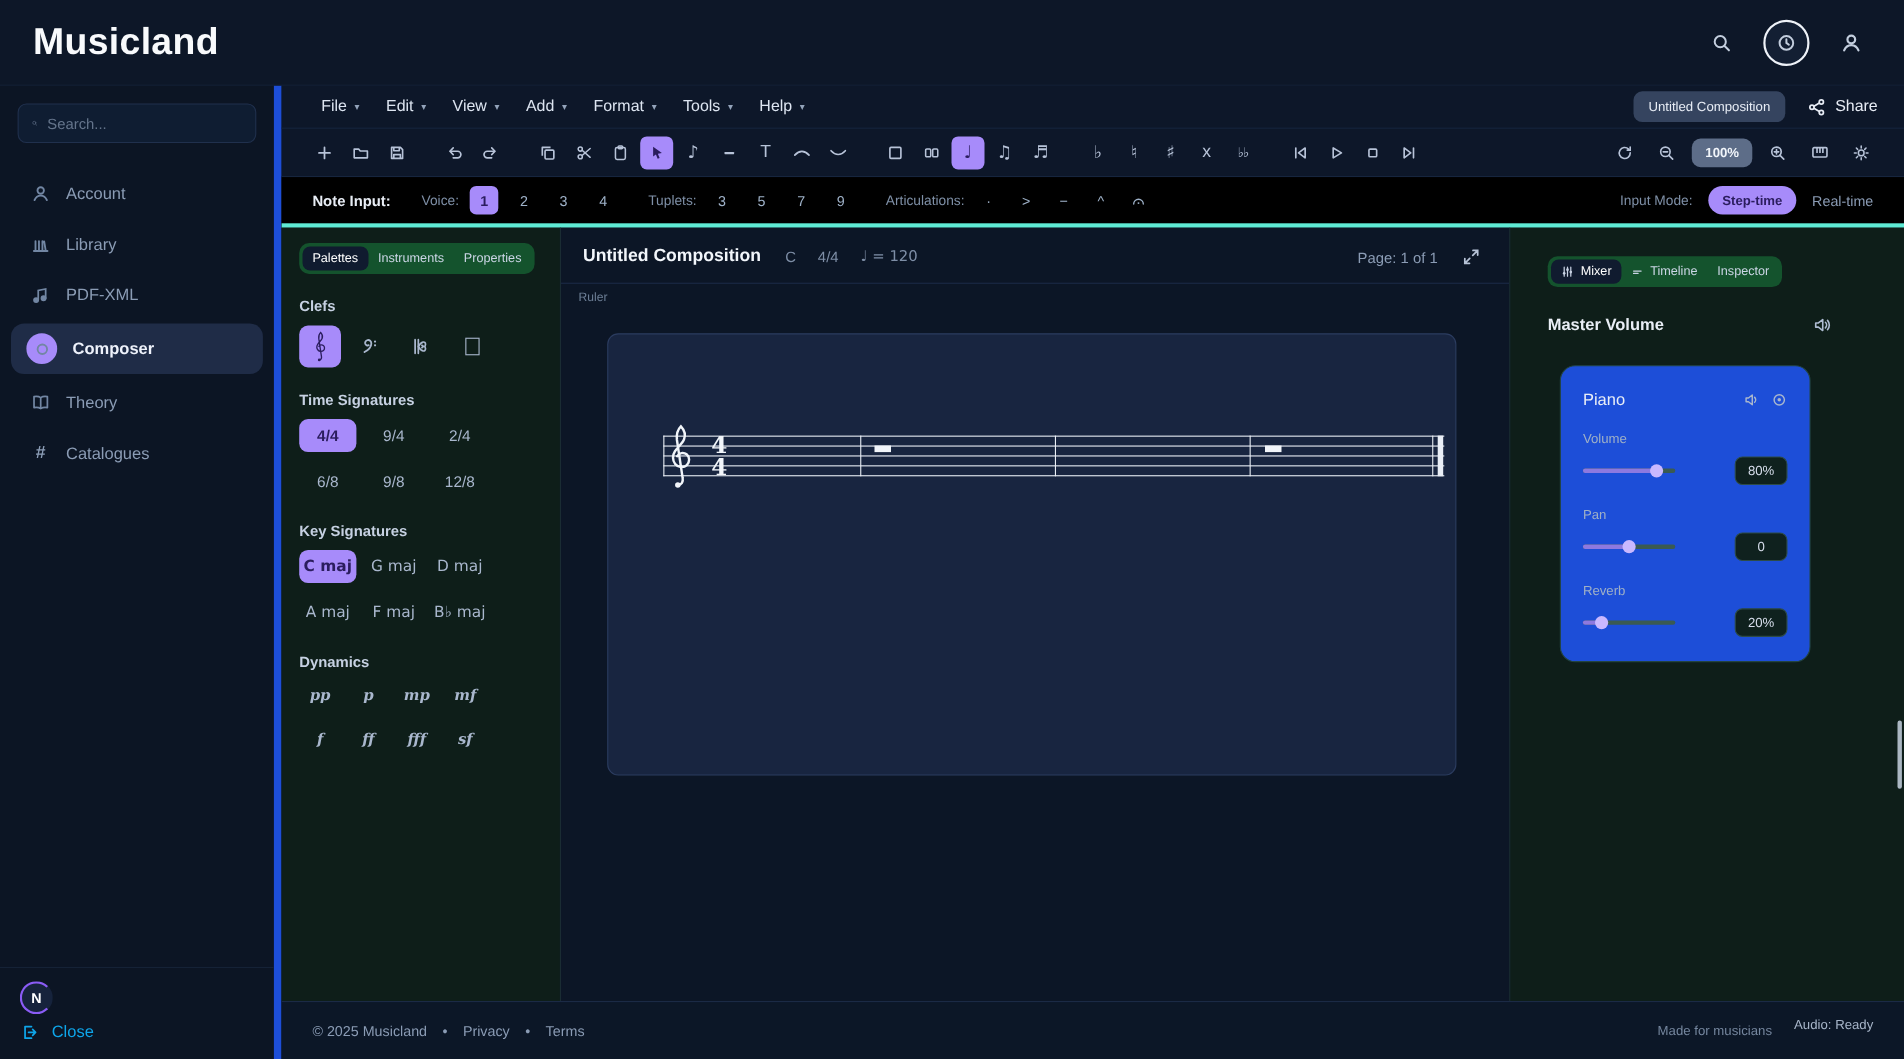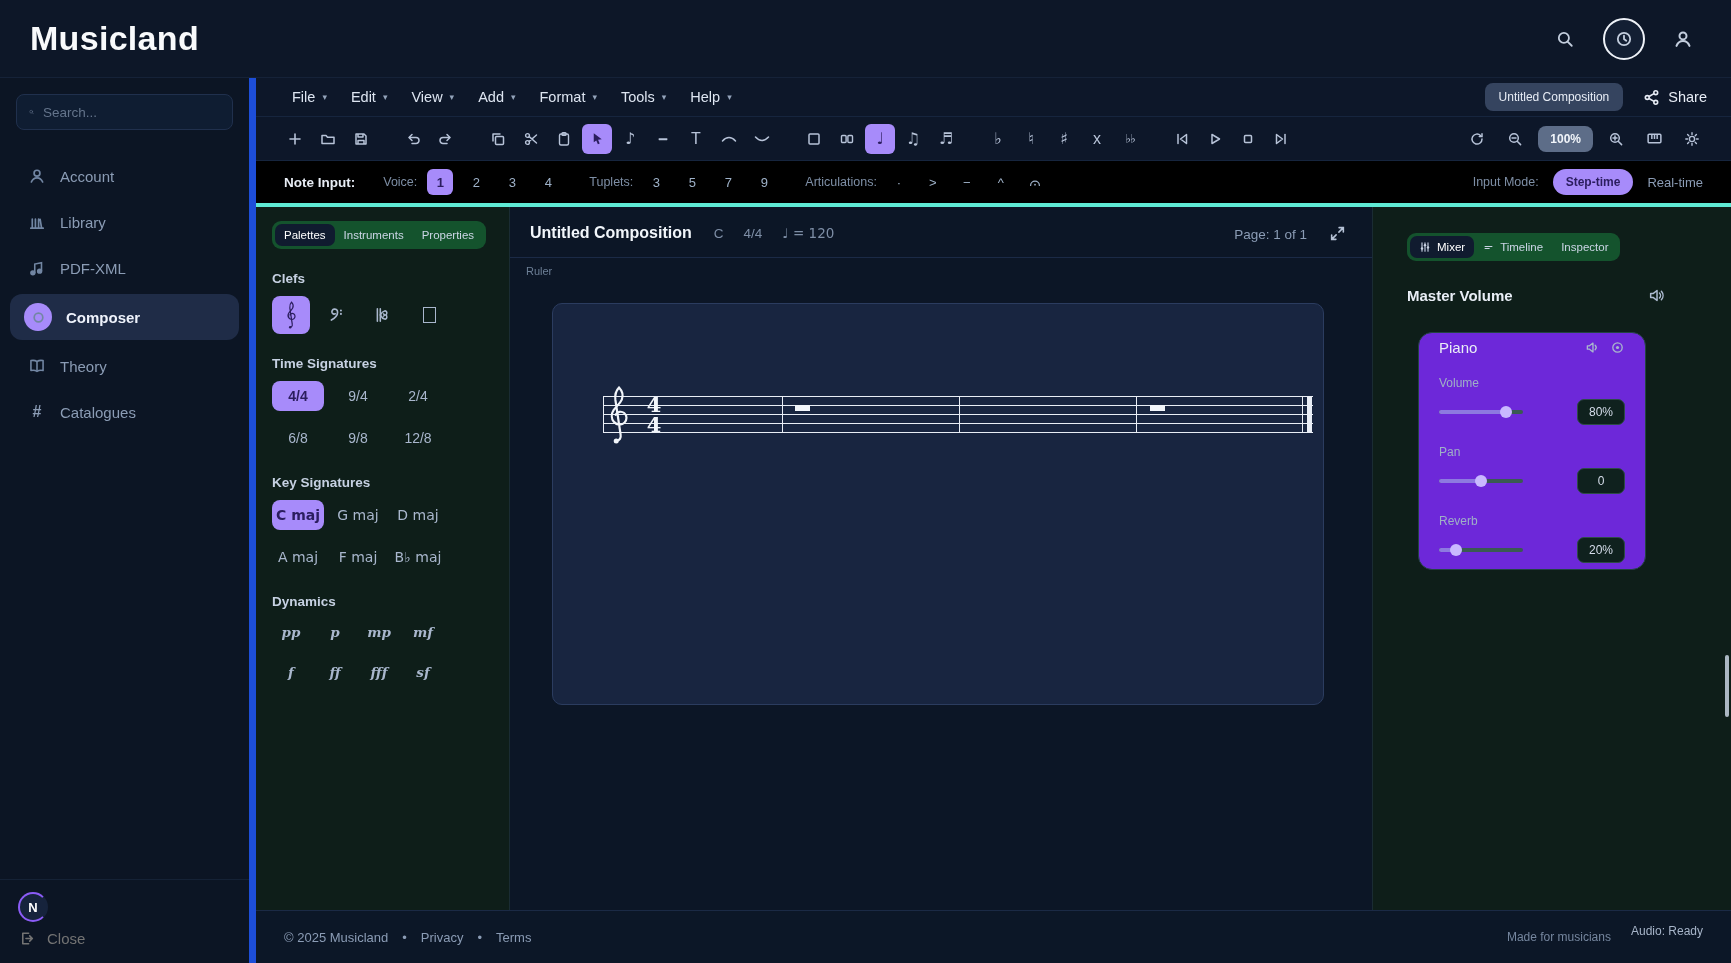--- a/index.html
+++ b/index.html
@@ -22,21 +22,21 @@
   .search-box input{flex:1;background:transparent;border:none;outline:none;color:#9fb0c6;font-size:13.5px;font-family:inherit}
   .search-box input::placeholder{color:#64748b}
   .nav{margin-top:24px;display:flex;flex-direction:column;gap:2px}
   .nav-item{height:44px;display:flex;align-items:center;gap:14px;padding:0 16px 0 28px;color:#8b9cb5;font-size:15px;cursor:pointer}
   .nav-item svg{color:#7286a3}
   .nav-item.selected{margin:2px 10px;padding-left:14px;height:46px;background:#1f2c47;border-radius:12px;color:#eef2fb;font-weight:bold}
   .icon-disc{width:28px;height:28px;border-radius:50%;background:#a78bfa;color:#221a4a}
   .hash-icon{font-size:16px;font-weight:bold;width:18px;text-align:center}
   .sidebar-bottom{position:absolute;left:0;right:0;bottom:0;padding:12px 18px 16px;border-top:1px solid #152236}
   .avatar-n{width:30px;height:30px;border-radius:50%;background:#16233c;border:2px solid #8b5cf6;border-right-color:transparent;color:#fff;font-size:13px;font-weight:bold;margin-bottom:8px;cursor:pointer}
-  .close-row{display:flex;align-items:flex-start;gap:12px;color:#737373;font-size:15px;cursor:pointer}
+  .close-row{display:flex;align-items:flex-start;gap:12px;color:#0ea5e9;font-size:15px;cursor:pointer}
 
   
   .main{position:absolute;left:256px;top:78px;right:0;bottom:0;background:#0d1729}
   .menubar{height:39px;display:flex;align-items:center;padding:0 24px;border-bottom:1px solid #16253e}
   .menu-item{display:flex;align-items:center;gap:7px;padding:7px 12px;font-size:14.5px;color:#dde5f1;border-radius:6px;cursor:pointer}
   .chev{font-size:9px;color:#93a3ba}
   .menubar-right{margin-left:auto;display:flex;align-items:center;gap:20px}
   .comp-badge{background:#35445f;color:#e7ecf5;font-size:12px;padding:7px 14px;border-radius:8px;cursor:pointer}
   .share-btn{display:flex;align-items:center;gap:8px;color:#e7ecf5;font-size:14.5px;cursor:pointer}
 
@@ -94,21 +94,21 @@
   .wrest{position:absolute;top:9px;width:15px;height:6px;background:#f1f5fa}
   .clef-svg{position:absolute;left:4px;top:-14px;color:#f1f5fa}
   .timesig{position:absolute;left:42px;top:-1px;width:18px;height:39px;display:flex;flex-direction:column;justify-content:space-between;align-items:center;font-family:"DejaVu Serif",serif;font-weight:bold;font-size:21px;color:#f1f5fa}
   .timesig div{height:19px;line-height:19px}
 
   
   .mixer-col{width:359px;background:#0e1e19;border-left:1px solid #1a2c33;padding:26px 0 0 34px}
   .master-row{margin-top:26px;display:flex;align-items:center;justify-content:space-between;width:258px}
   .master-label{font-size:15px;font-weight:bold;color:#e9eef6}
   .spk{color:#aebcd2;cursor:pointer}
-  .mixer-card{margin:28px 0 0 11px;width:228px;background:#6d28d9;border:1px solid #234441;border-radius:14px;padding:6px 20px}
+  .mixer-card{margin:28px 0 0 11px;width:228px;background:#1d4ed8;border:1px solid #234441;border-radius:14px;padding:22px 20px}
   .card-head{display:flex;align-items:center}
   .card-title{font-size:15px;color:#e9eef6}
   .card-icons{margin-left:auto;display:flex;gap:10px;color:#a9b7cd}
   .slider-label{margin-top:20px;font-size:12px;color:#9fb0c6}
   .slider-row{margin-top:9px;display:flex;align-items:center}
   .slider{position:relative;width:84px;height:4px;background:#3a5a52;border-radius:2px;cursor:pointer}
   .slider-fill{position:absolute;left:0;top:0;height:4px;background:#8d79e0;border-radius:2px}
   .slider-thumb{position:absolute;right:-6px;top:-4px;width:12px;height:12px;border-radius:50%;background:#c9b8ff;cursor:grab}
   .value-box{margin-left:auto;width:48px;height:26px;border:1px solid #2d4b47;border-radius:7px;background:#0f211e;display:flex;align-items:center;justify-content:center;font-size:12px;color:#d5dcea}
 

